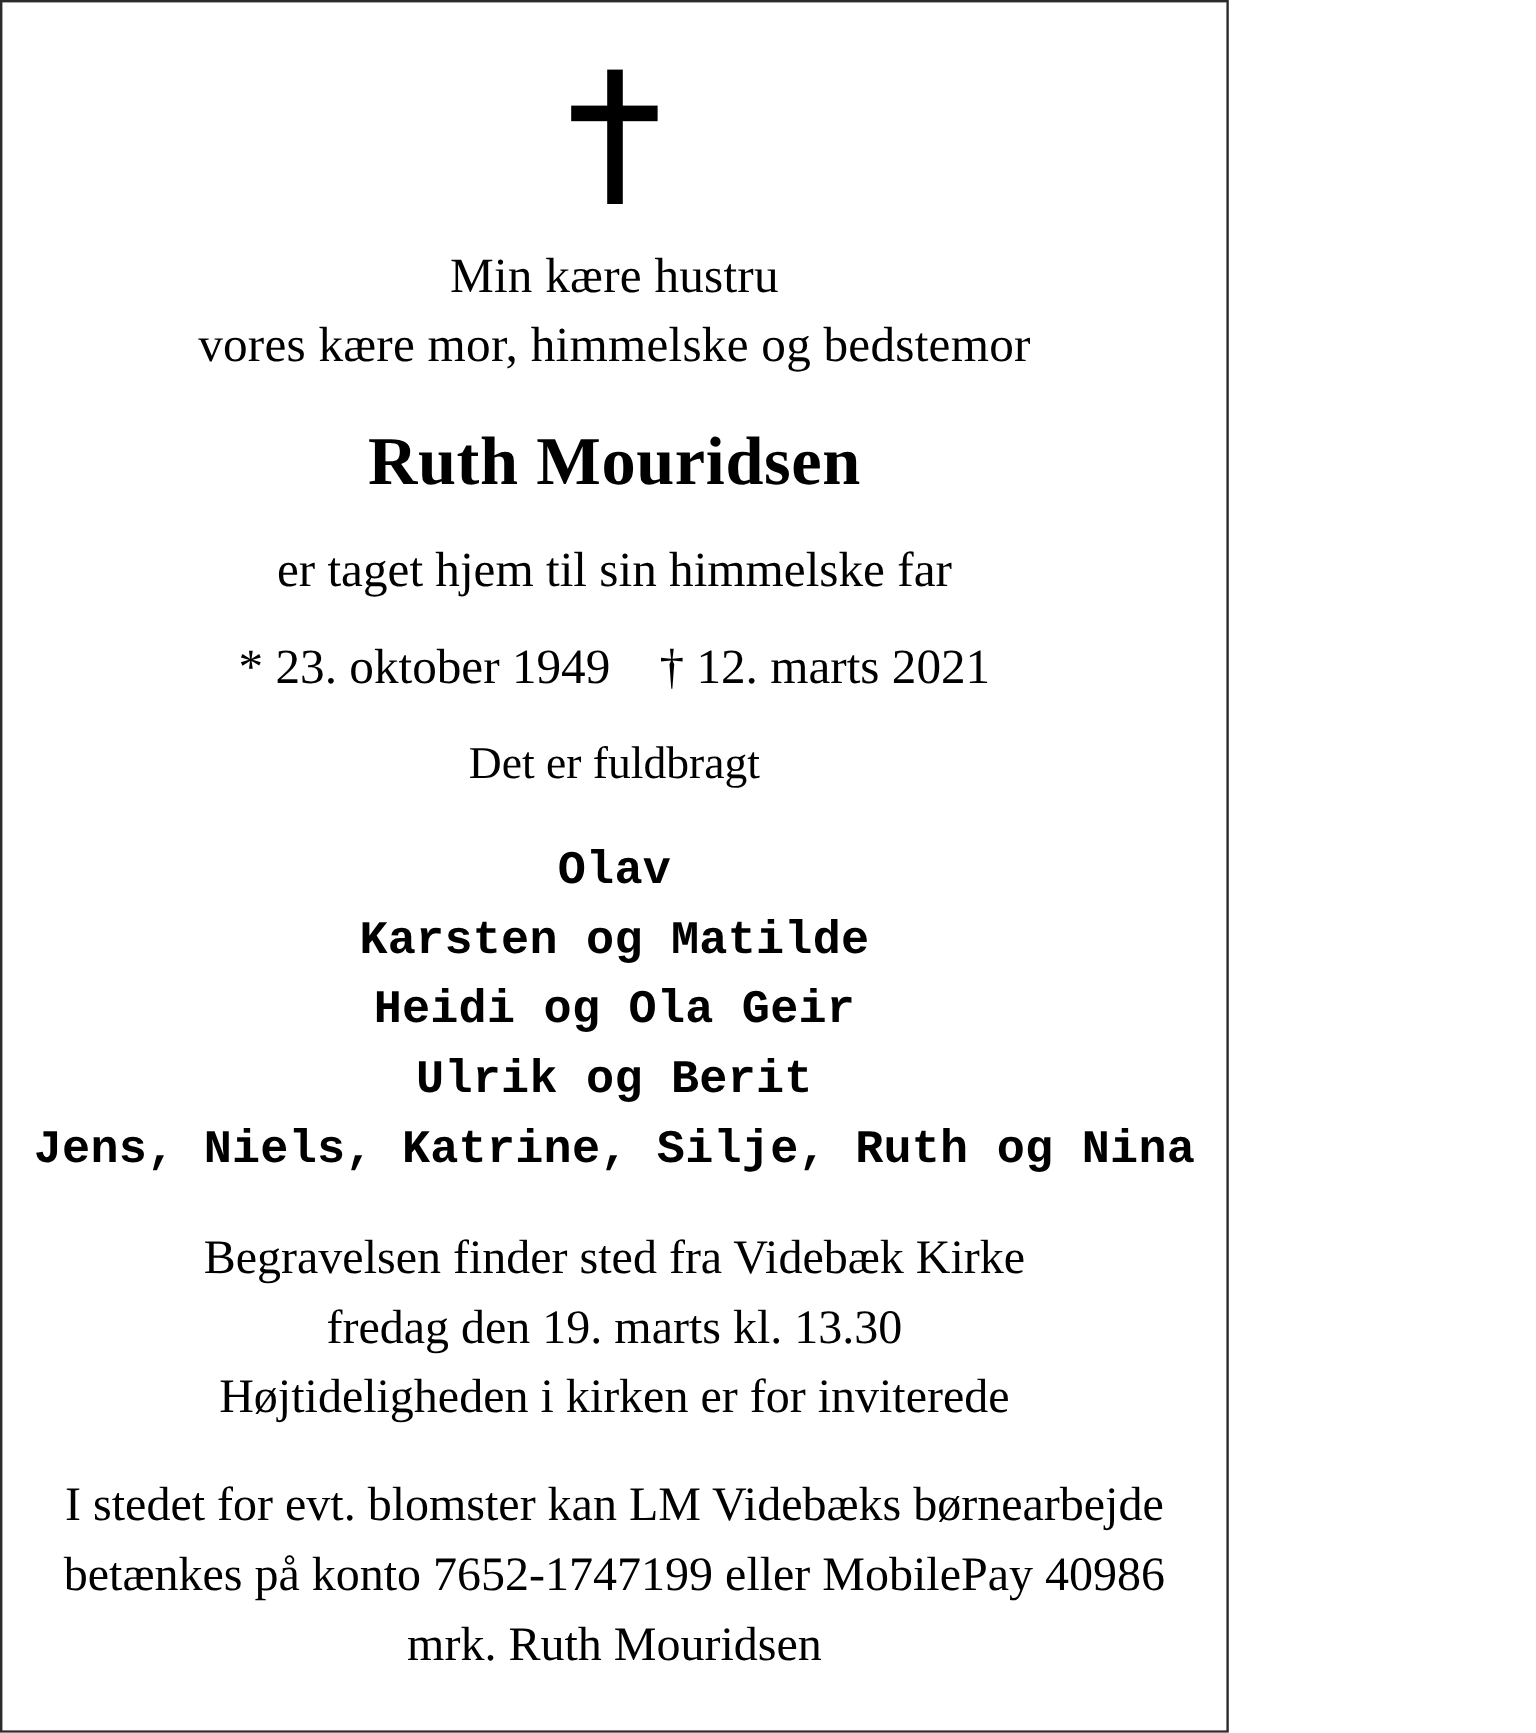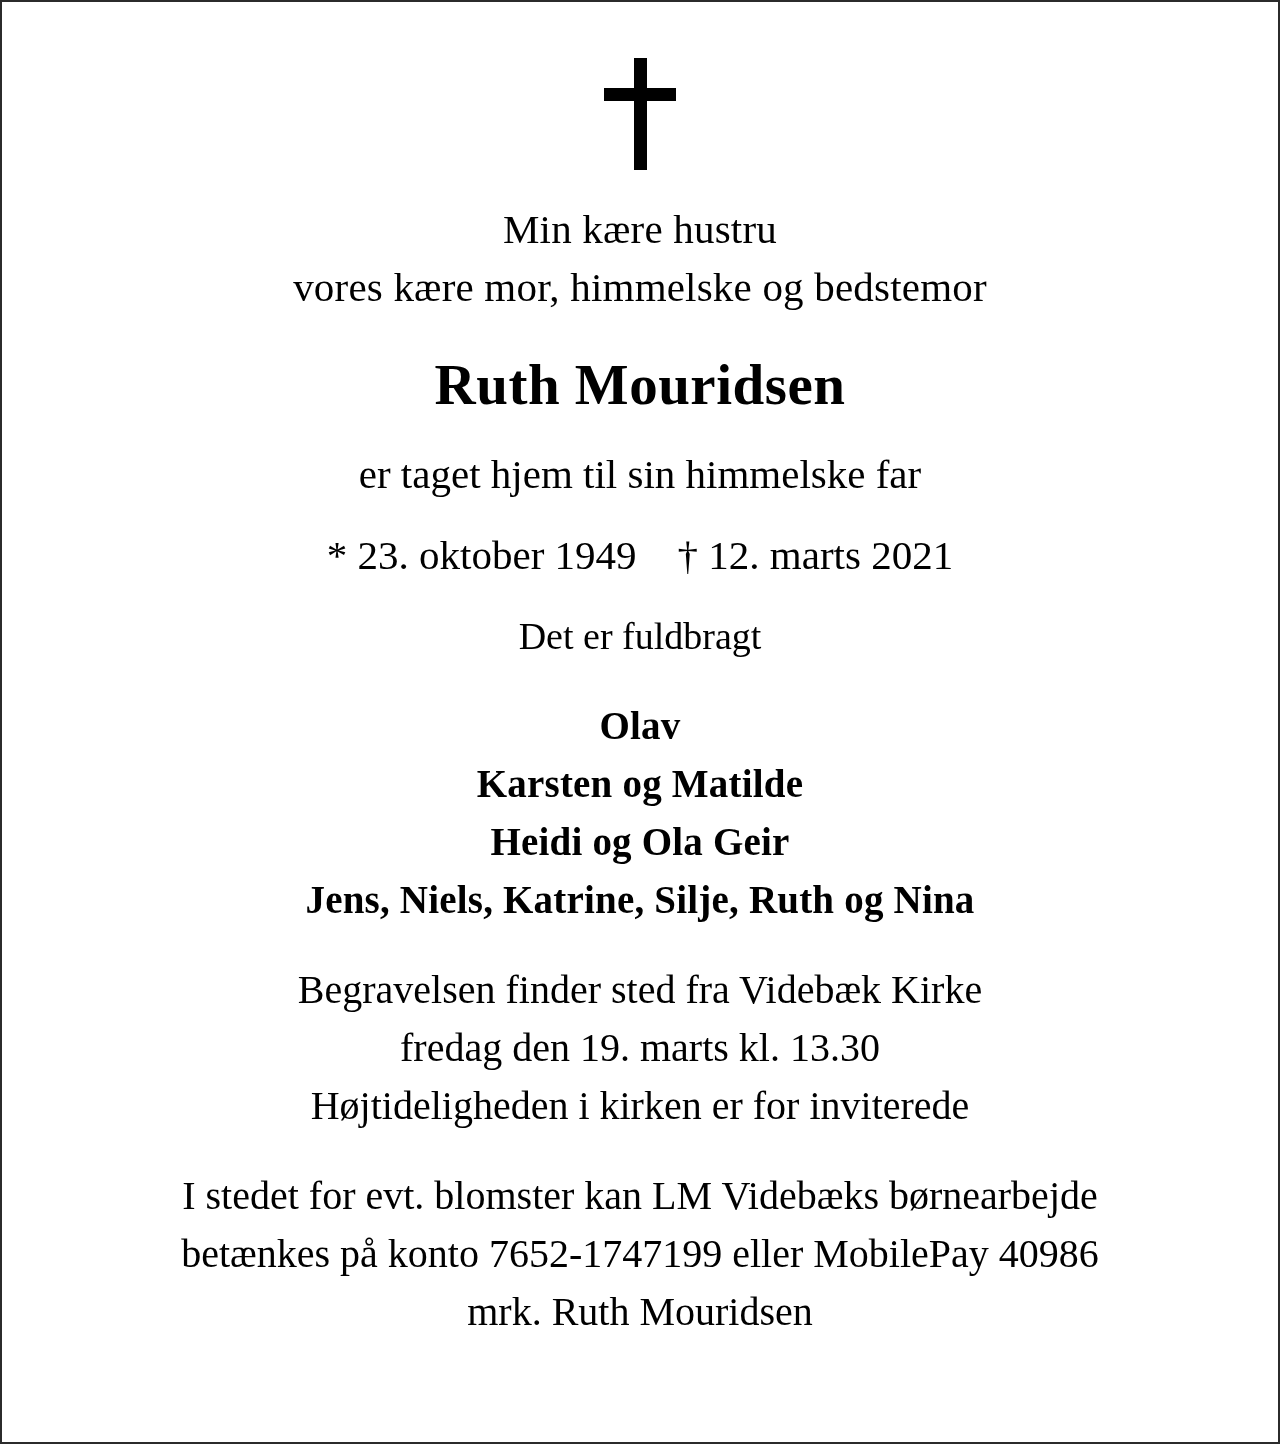--- a/index.html
+++ b/index.html
@@ -3,21 +3,21 @@
 <meta charset="utf-8">
 <style>
   html, body {
     margin: 0;
     padding: 0;
     background: #ffffff;
   }
 
   .notice {
     position: relative;
-    width: 1280px;
+    width: 1024px;
     height: 1444px;
     box-sizing: border-box;
     background: #ffffff;
     border: 2px solid #2b2b2b;
     font-family: "Liberation Serif", "DejaVu Serif", serif;
     color: #000000;
     overflow: hidden;
     display: flex;
     flex-direction: column;
     align-items: center;
@@ -95,20 +95,21 @@
   }
 
   .survivors {
     margin-top: 36px;
   }
   .survivor-line {
     font-size: 39px;
     font-weight: bold;
     line-height: 58px;
     letter-spacing: 0.2px;
+    font-family: Liberation Mono, monospace;
   }
 
   .funeral {
     margin-top: 32px;
   }
   .funeral-line {
     font-size: 40px;
     line-height: 58px;
     text-align: center;
   }
@@ -143,20 +144,21 @@
   <div class="block passed-line">er taget hjem til sin himmelske far</div>
 
   <div class="block dates-line">* 23. oktober 1949    † 12. marts 2021</div>
 
   <div class="block verse-line">Det er fuldbragt</div>
 
   <div class="block survivors">
     <div class="survivor-line">Olav</div>
     <div class="survivor-line">Karsten og Matilde</div>
     <div class="survivor-line">Heidi og Ola Geir</div>
+    <div class="survivor-line">Ulrik og Berit</div>
     <div class="survivor-line">Jens, Niels, Katrine, Silje, Ruth og Nina</div>
   </div>
 
   <div class="block funeral">
     <div class="funeral-line">Begravelsen finder sted fra Videbæk Kirke</div>
     <div class="funeral-line">fredag den 19. marts kl. 13.30</div>
     <div class="funeral-line">Højtideligheden i kirken er for inviterede</div>
   </div>
 
   <div class="block memorial">

